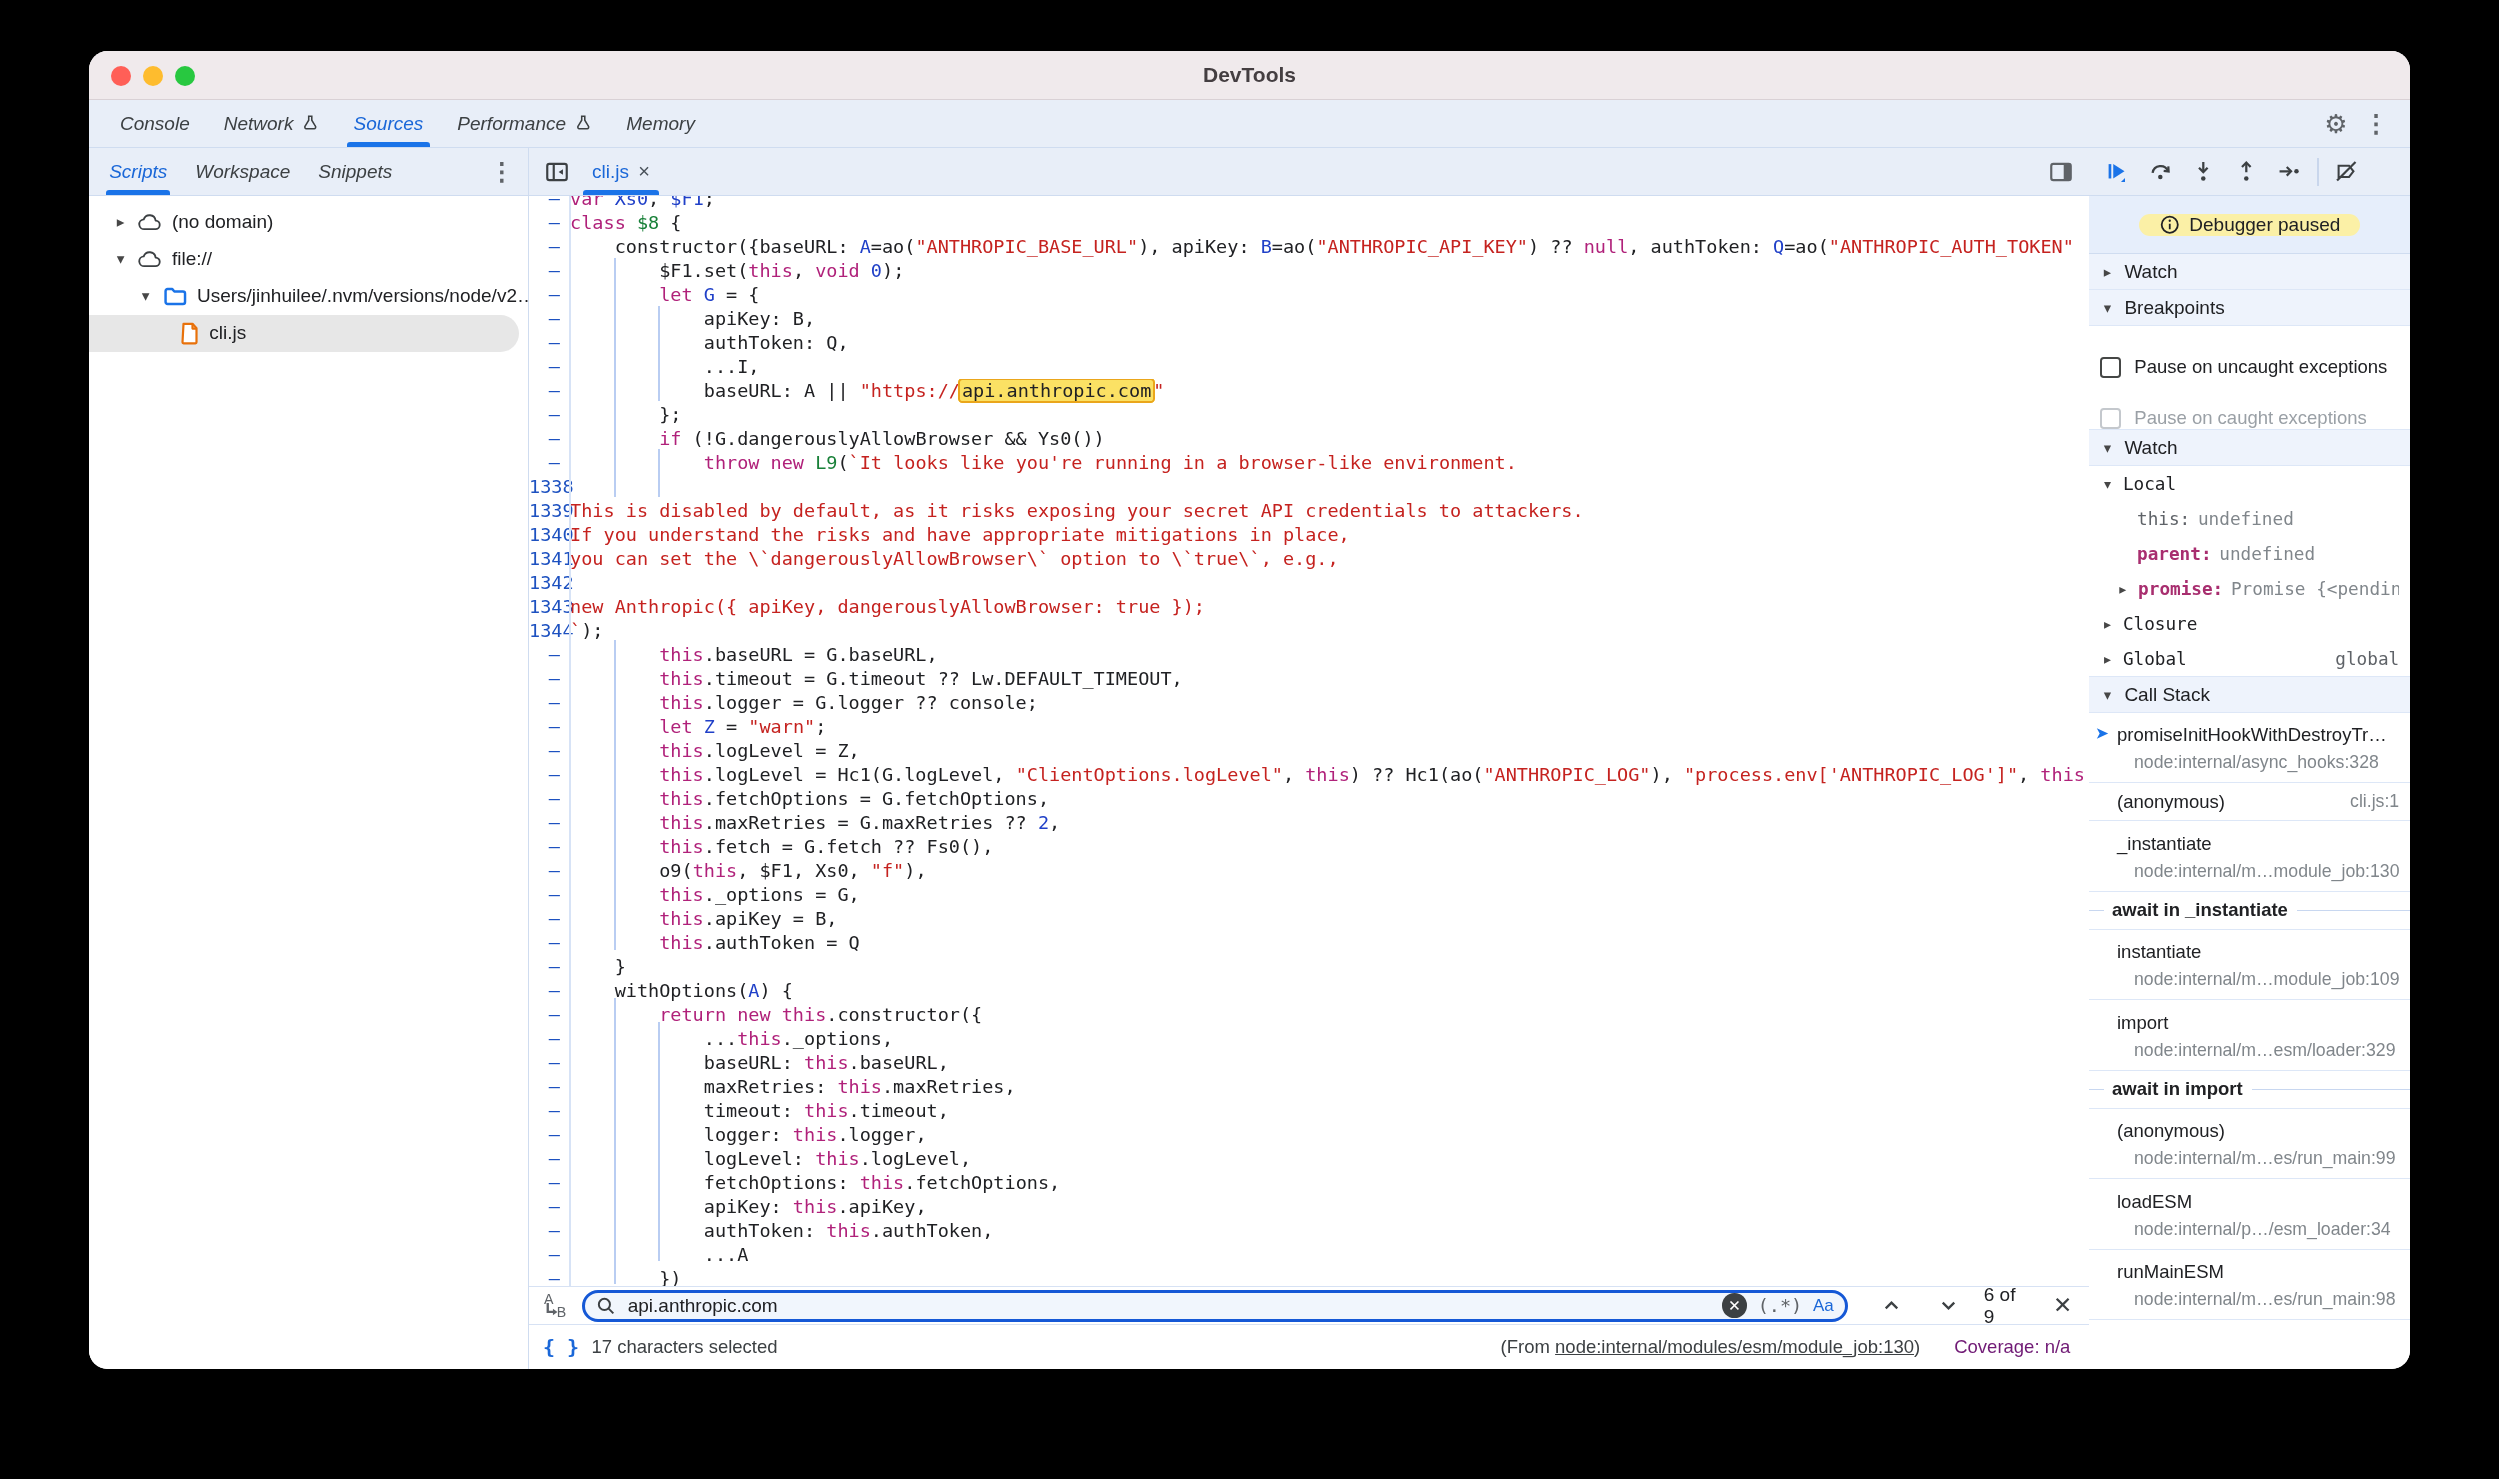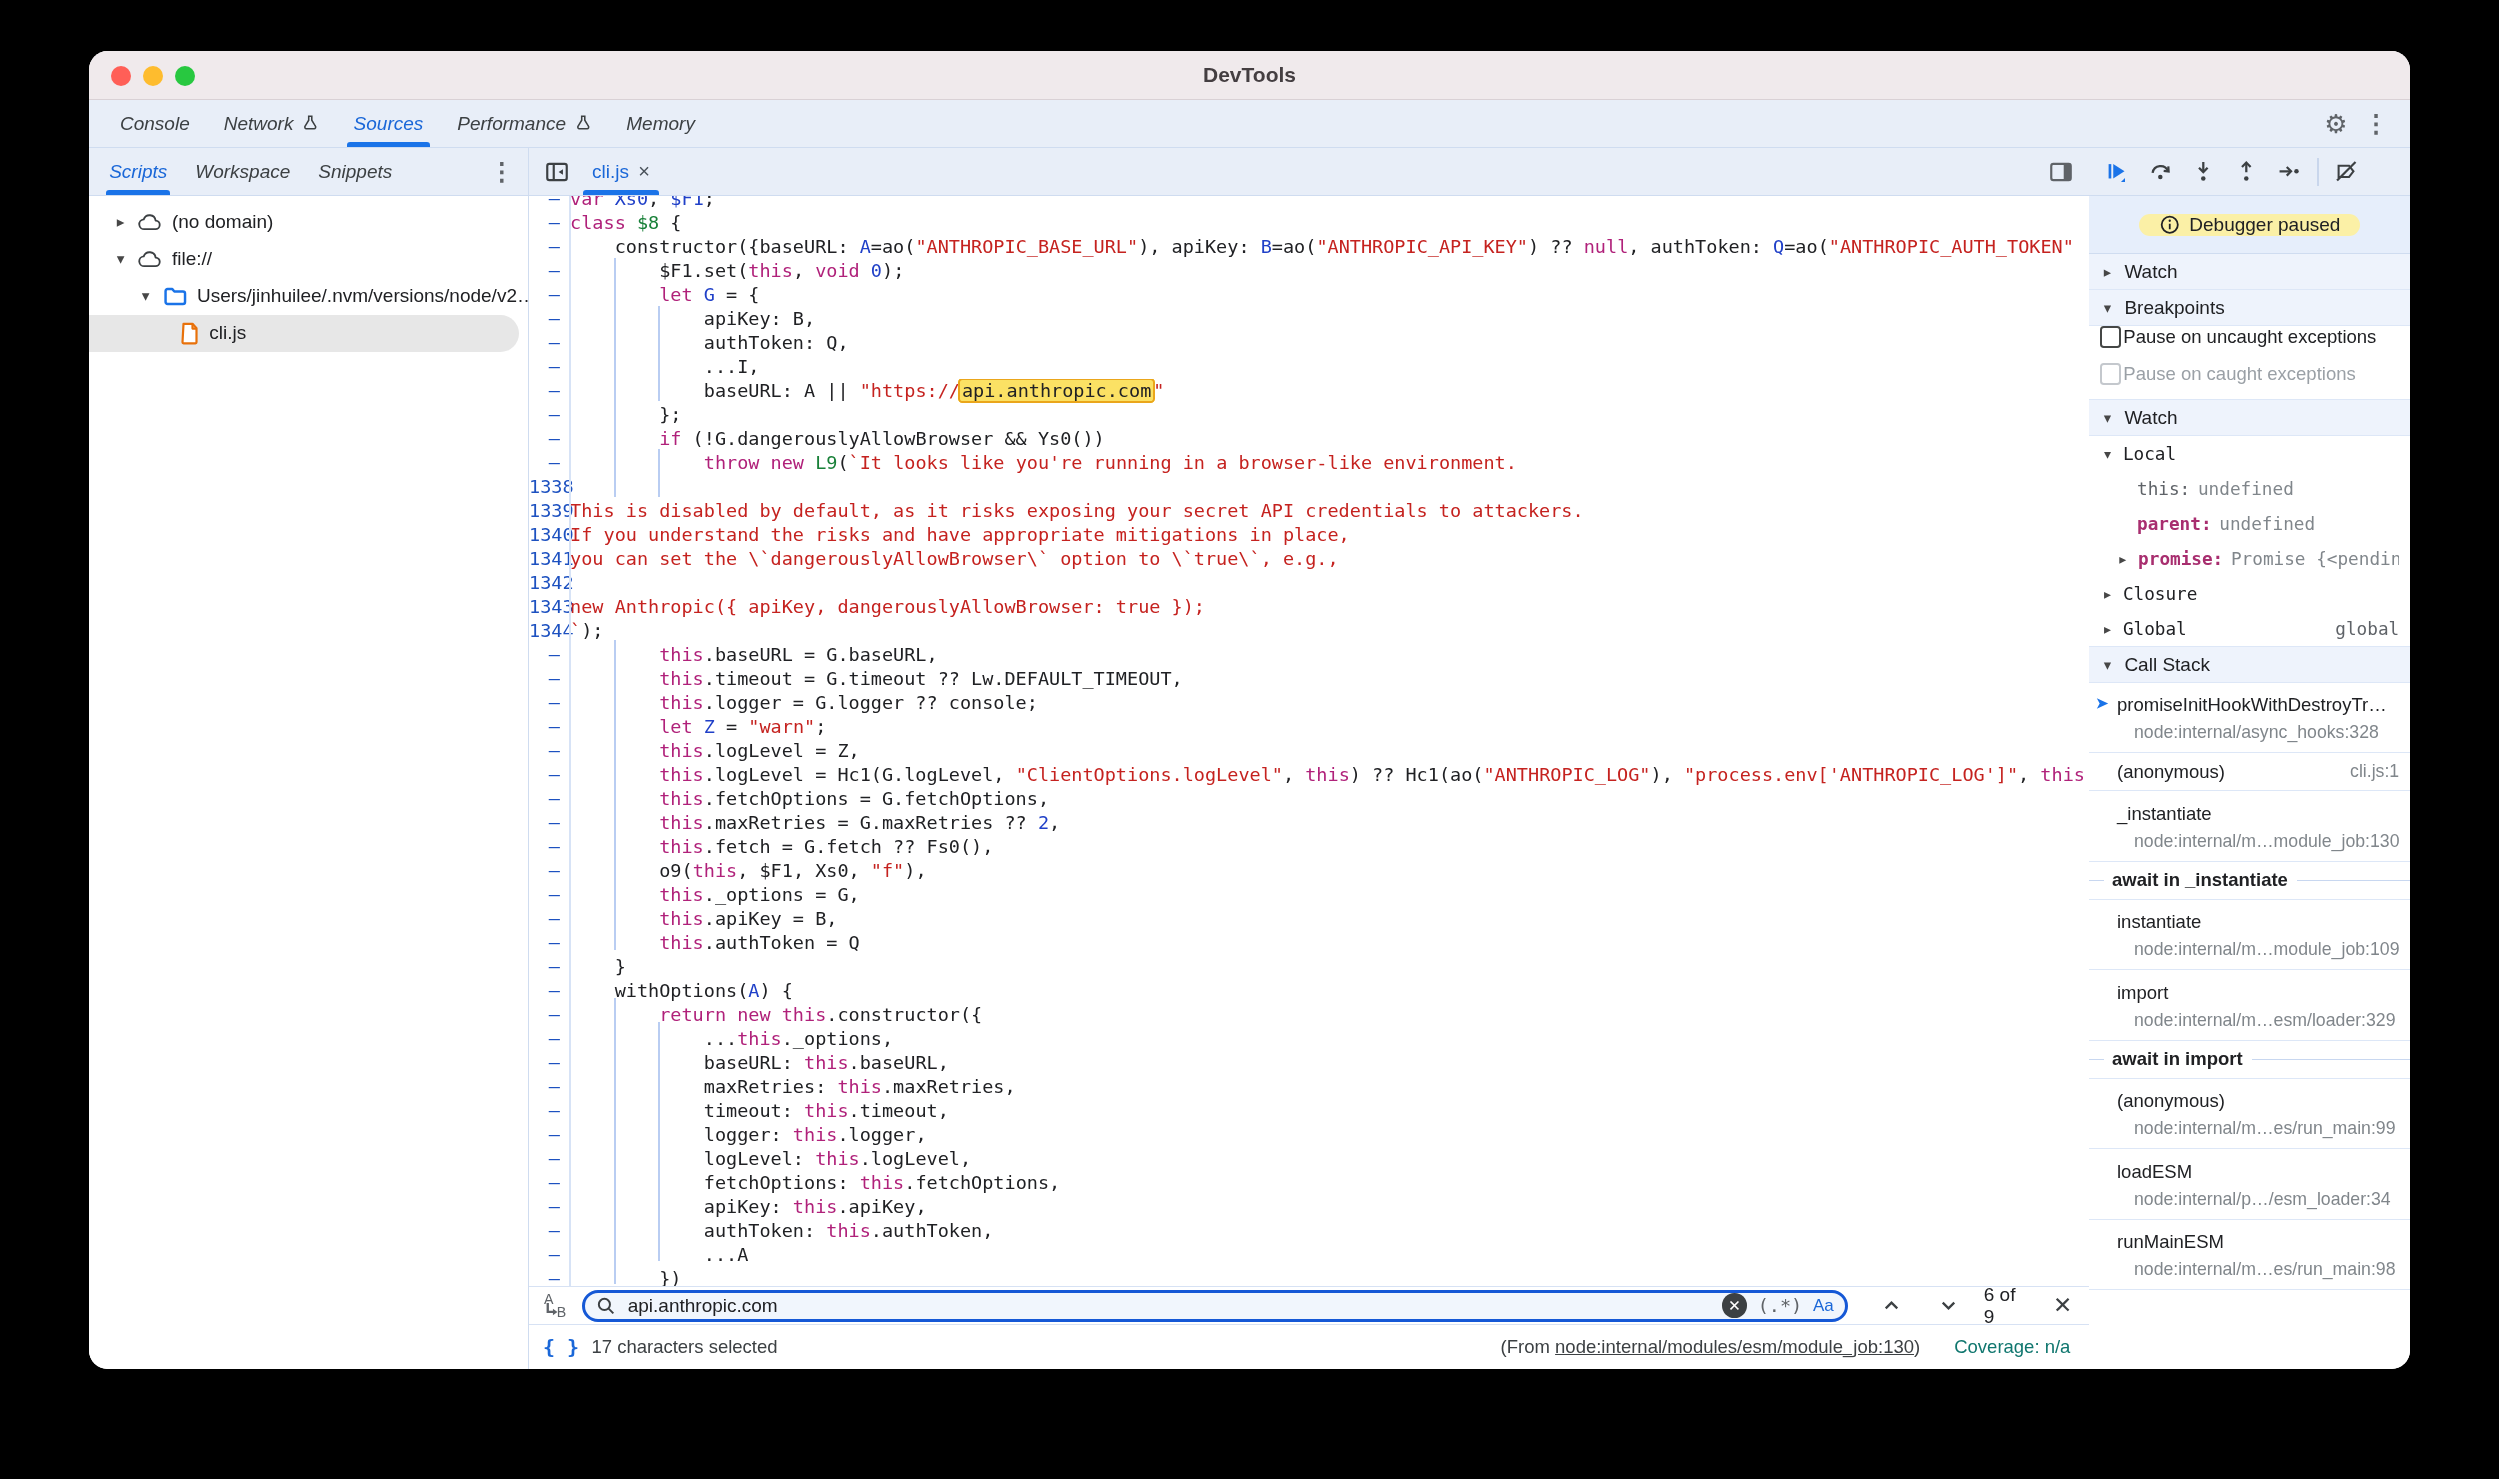--- a/index.html
+++ b/index.html
@@ -62,33 +62,33 @@
   .regex{font-size:18.5px;color:#5f6368;font-family:"DejaVu Sans Mono",monospace;flex:none;}
   .matchcase{font-size:17px;color:#1a67d8;flex:none;}
   .navbtn{color:#3c4043;display:flex;align-items:center;justify-content:center;width:34px;height:34px;}
   .count{font-size:19px;color:#202124;margin:0 20px;}
   .closex{font-size:23px;color:#3c4043;width:34px;text-align:center;}
   
   .statusrow{height:45px;flex:none;border-top:1.5px solid #d7e2f4;display:flex;align-items:center;padding:0 14px;font-size:18.5px;color:#3c4043;background:#fff;}
   .curly{color:#1a67d8;font-weight:700;font-size:20px;margin-right:12.3px;font-family:"DejaVu Sans Mono",monospace;}
   .statusrow .spacer{flex:1;}
   .fromtext a, .fromlink{color:#3c4043;text-decoration:underline;}
-  .coverage{color:#0f766e;margin-left:34px;margin-right:4.6px;text-align:right;}
+  .coverage{color:#701a75;margin-left:34px;margin-right:4.6px;text-align:right;}
   
   .rpanel{width:321px;flex:none;display:flex;flex-direction:column;background:#fff;overflow:hidden;}
   .rp-header{height:48px;background:#e8eef8;border-bottom:1.5px solid #cfdcf0;display:flex;align-items:center;flex:none;padding:0 9.2px;gap:6.2px;}
   .rp-header .icon-btn{width:37px;height:37px;color:#3c4043;}
   .rp-header .blue{color:#1a73e8;}
   .vsep{width:1.5px;height:28px;background:#c9d6ec;margin:0 3.1px;flex:none;}
   .banner{height:58px;background:#e6eefb;border-bottom:1.5px solid #cfdcf0;display:flex;align-items:center;justify-content:center;flex:none;}
   .pausedpill{background:#fbf0a6;border-radius:769px;display:flex;align-items:center;gap:9.2px;padding:0 20px;font-size:19px;color:#202124;}
   .sec{height:36px;background:#eef3fc;border-bottom:1.5px solid #dde7f7;display:flex;align-items:center;padding:0 10.8px;gap:9.2px;
     font-size:19px;color:#202124;flex:none;}
   .sec .caret{font-size:14.6px;color:#474747;font-family:"DejaVu Sans",sans-serif;width:15.4px;text-align:center;}
-  .cbrow{height:37px;display:flex;align-items:flex-start;gap:2px;padding:0 10.8px;font-size:18.5px;color:#202124;}
+  .cbrow{height:37px;display:flex;align-items:flex-end;gap:13px;padding:0 10.8px;font-size:18.5px;color:#202124;margin-top:15px;}
   .cbox{width:21.5px;height:21.5px;border:2.3px solid #454746;border-radius:3.8px;flex:none;}
   .cbrow.disabled{color:#9aa0a6;}
   .cbrow.disabled .cbox{border-color:#c4c8cd;}
   .scopewrap{font-family:"DejaVu Sans Mono",monospace;font-size:17.7px;border-bottom:1.5px solid #dde7f7;}
   .srow{height:35px;display:flex;align-items:center;gap:7.7px;padding:0 10.8px;color:#202124;}
   .srow .caret{font-size:14px;color:#474747;width:15.4px;text-align:center;flex:none;font-family:"DejaVu Sans",sans-serif;}
   .sname{color:#5f6368;}
   .sname.bold{color:#a82e6f;font-weight:700;}
   .sval{color:#80868b;white-space:nowrap;overflow:hidden;}
   .srow .right{margin-left:auto;color:#5f6368;}

